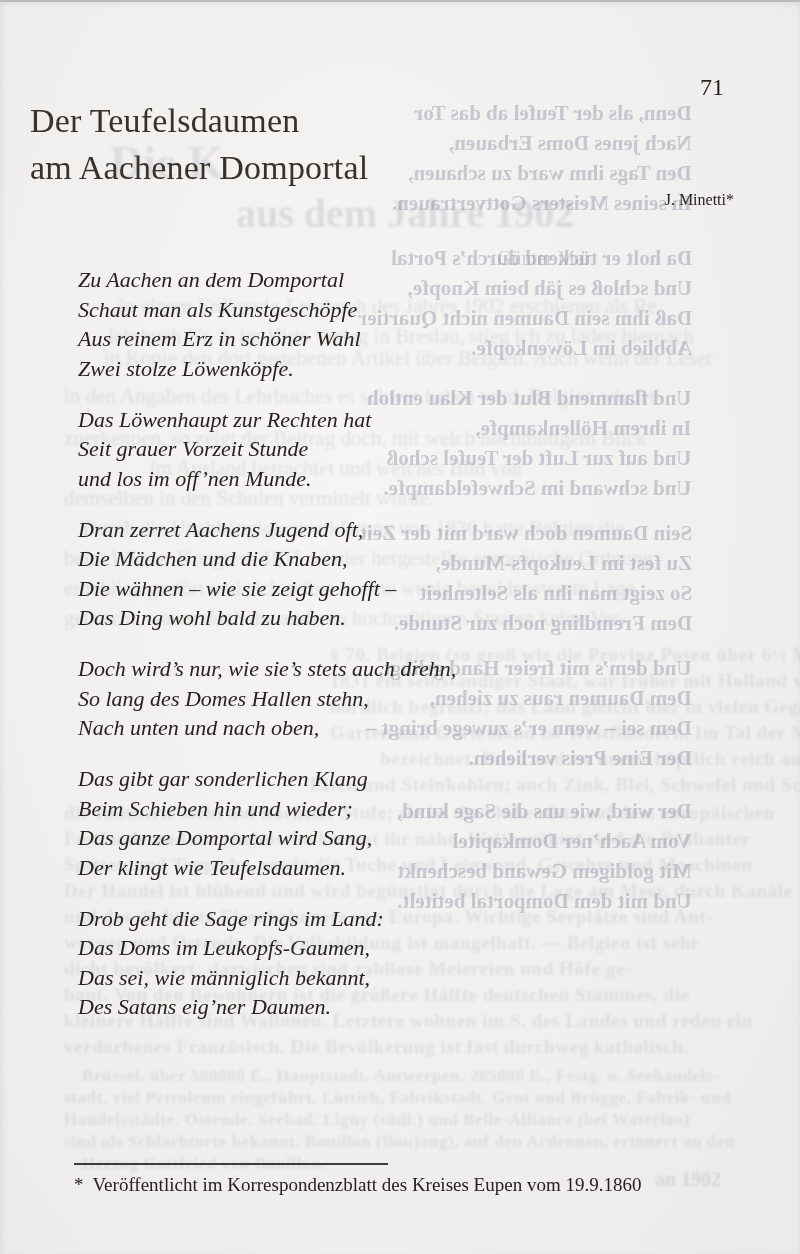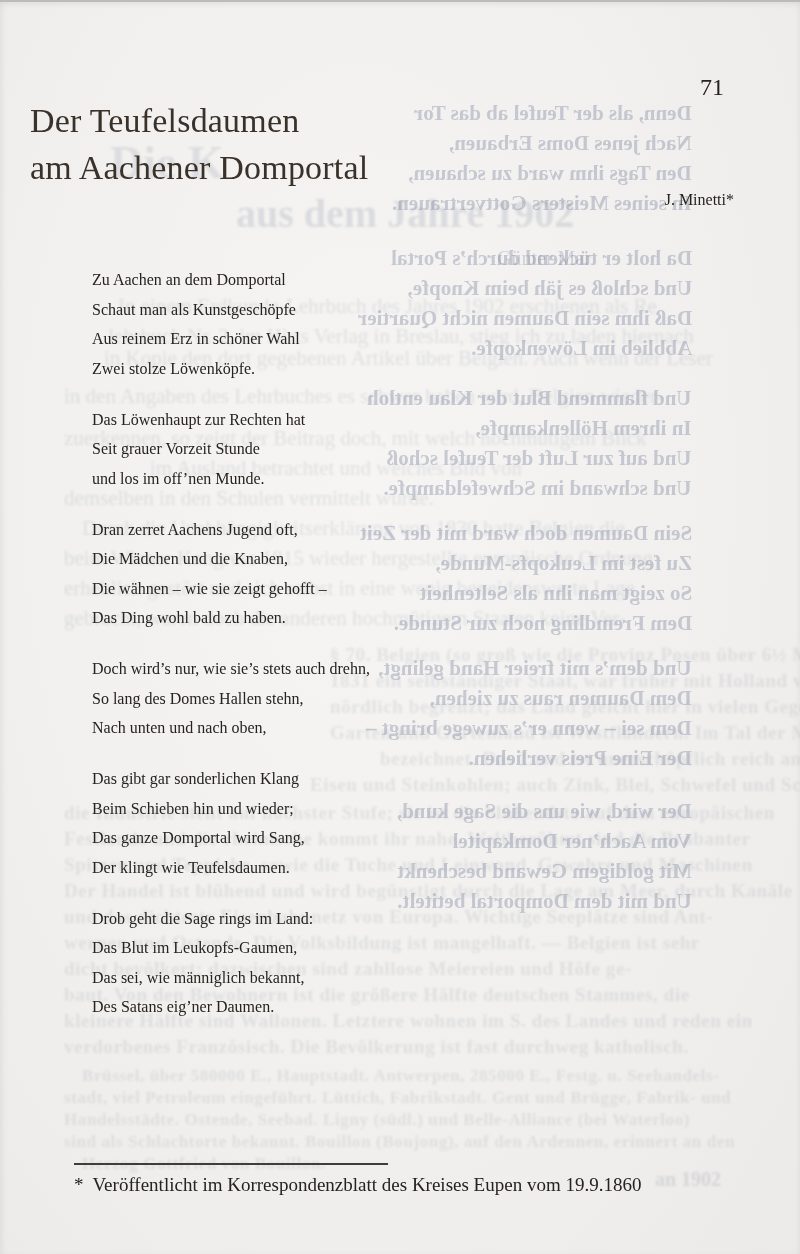--- a/index.html
+++ b/index.html
@@ -52,22 +52,22 @@
     position:absolute; top:95px; left:0; right:0;
     padding-left:30px;
     font-weight:normal; font-size:34px; line-height:47px;
     color:#3a322a; letter-spacing:0.2px;
   }
   .author {
     position:absolute; top:189px; right:66px;
     font-size:16px;
   }
   .poem {
-    position:absolute; left:92px; top:263px;
-    font-size:16px; line-height:29.5px;
+    position:absolute; left:78px; top:263px;
+    font-size:22px; line-height:29.5px;font-style:italic;
   }
   .stanza { margin:0 0 21.5px 0; }
   .footnote-rule {
     position:absolute; top:1161px; left:74px;
     width:314px; height:2px; background:#3f3d3a;
   }
   .footnote {
     position:absolute; top:1172px; left:74px;
     font-size:19px; white-space:nowrap;
   }
@@ -192,21 +192,21 @@
         <div>Nach unten und nach oben,</div>
       </div>
       <div class="stanza">
         <div>Das gibt gar sonderlichen Klang</div>
         <div>Beim Schieben hin und wieder;</div>
         <div>Das ganze Domportal wird Sang,</div>
         <div>Der klingt wie Teufelsdaumen.</div>
       </div>
       <div class="stanza">
         <div>Drob geht die Sage rings im Land:</div>
-        <div>Das Blut im Leukopfs-Gaumen,</div>
+        <div>Das Doms im Leukopfs-Gaumen,</div>
         <div>Das sei, wie männiglich bekannt,</div>
         <div>Des Satans eig’ner Daumen.</div>
       </div>
     </div>
 
     <div class="footnote-rule"></div>
     <div class="footnote">
       <span class="marker">*</span><span>Veröffentlicht im Korrespondenzblatt des Kreises Eupen vom 19.9.1860</span>
     </div>
 

